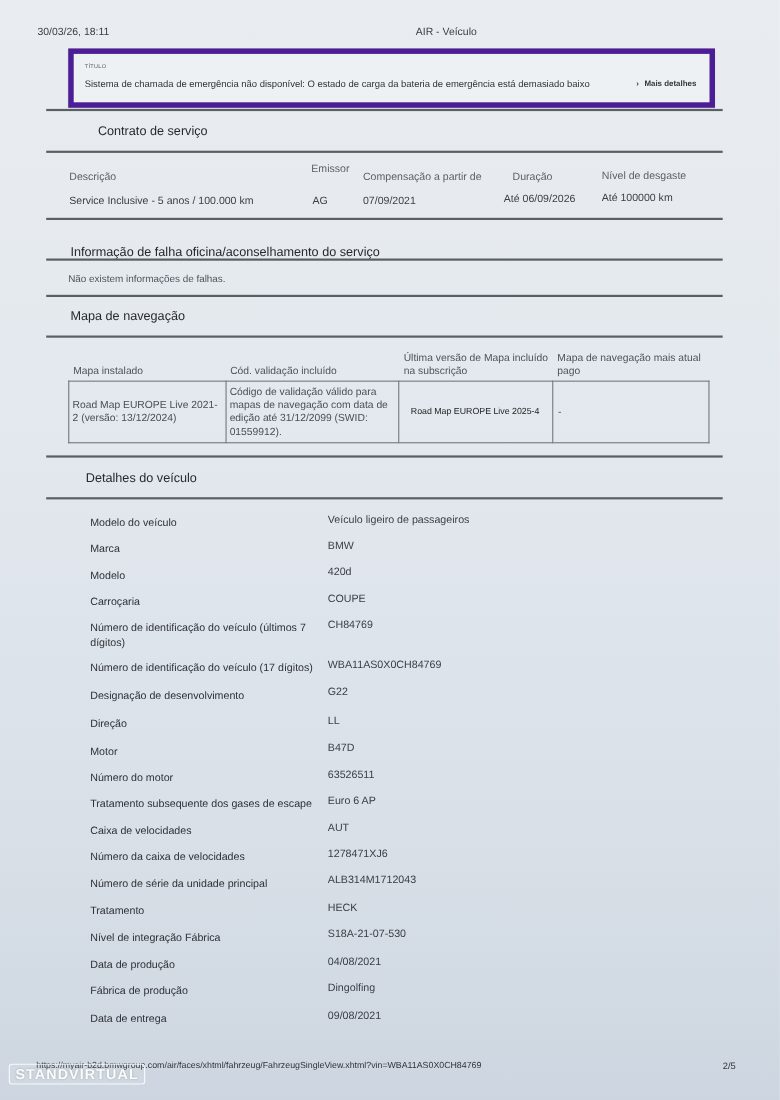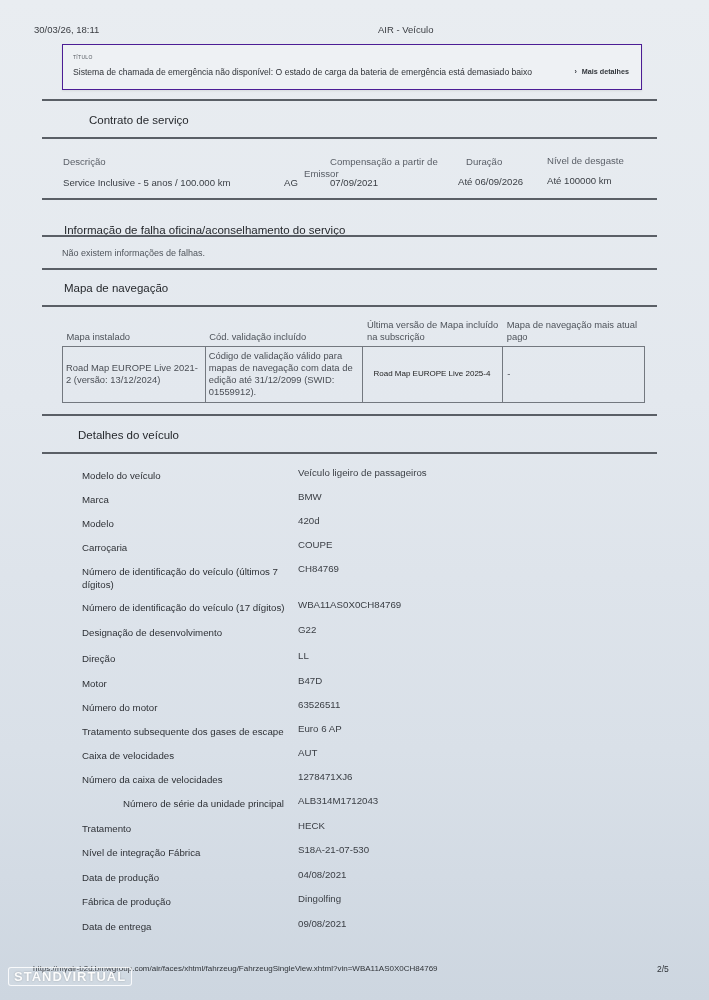--- a/index.html
+++ b/index.html
@@ -27,21 +27,21 @@
     .page-header .date { position: absolute; left: 0; top: 0; }
     .page-header .title { position: absolute; left: 344px; top: 0; }
 
     .notice {
       position: absolute;
       top: 44px;
       left: 62px;
       width: 578px;
       height: 44px;
       background: #eef1f4;
-      border: 1px solid #4c1d95;
+      border: 5px solid #4c1d95;
       box-shadow: 0 1px 2px rgba(0,0,0,0.08);
     }
     .notice .label {
       position: absolute;
       left: 10px;
       top: 8px;
       font-size: 6.5px;
       letter-spacing: 0.3px;
       color: #555a61;
       font-variant: small-caps;
@@ -175,21 +175,21 @@
     <span class="chev">›</span><span>Mais detalhes</span>
   </span>
 </div>
 
 <div class="hr" style="left:42px; top:99px; width:615px;"></div>
 
 <div class="section-title" style="left:65px; top:114px;margin-left:24px;">Contrato de serviço</div>
 <div class="hr" style="left:42px; top:137px; width:615px;"></div>
 
 <div class="txt lbl" style="left:63px; top:156px;">Descrição</div>
-<div class="txt lbl" style="left:283px; top:168px;margin-left:21px;">Emissor</div>
+<div class="txt lbl" style="left:283px; top:148px;">Emissor</div>
 <div class="txt lbl" style="left:330px; top:156px;">Compensação a partir de</div>
 <div class="txt lbl" style="left:466px; top:156px;">Duração</div>
 <div class="txt lbl" style="left:547px; top:155px;">Nível de desgaste</div>
 
 <div class="txt" style="left:63px; top:177px;">Service Inclusive - 5 anos / 100.000 km</div>
 <div class="txt" style="left:284px; top:177px;">AG</div>
 <div class="txt" style="left:330px; top:177px;">07/09/2021</div>
 <div class="txt" style="left:458px; top:176px;">Até 06/09/2026</div>
 <div class="txt" style="left:547px; top:175px;">Até 100000 km</div>
 
@@ -280,21 +280,21 @@
   </div>
   <div class="drow" style="top:282px;">
     <span class="k">Caixa de velocidades</span>
     <span class="v">AUT</span>
   </div>
   <div class="drow" style="top:306px;">
     <span class="k">Número da caixa de velocidades</span>
     <span class="v">1278471XJ6</span>
   </div>
   <div class="drow" style="top:330px;">
-    <span class="k" style="width:240px; white-space:nowrap;margin-left:41px;">Número de série da unidade principal</span>
+    <span class="k" style="width:240px; white-space:nowrap;">Número de série da unidade principal</span>
     <span class="v">ALB314M1712043</span>
   </div>
   <div class="drow" style="top:355px;">
     <span class="k">Tratamento</span>
     <span class="v">HECK</span>
   </div>
   <div class="drow" style="top:379px;">
     <span class="k">Nível de integração Fábrica</span>
     <span class="v">S18A-21-07-530</span>
   </div>

